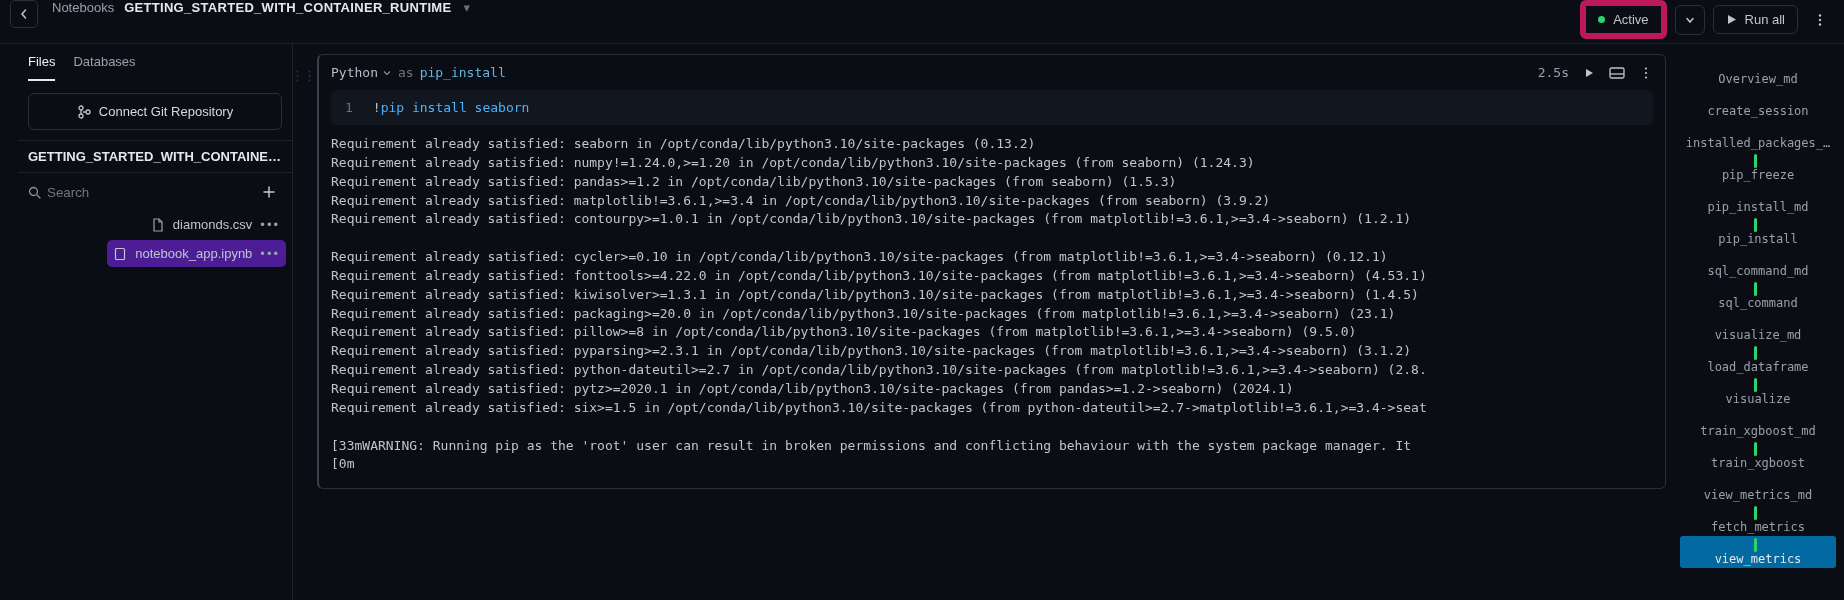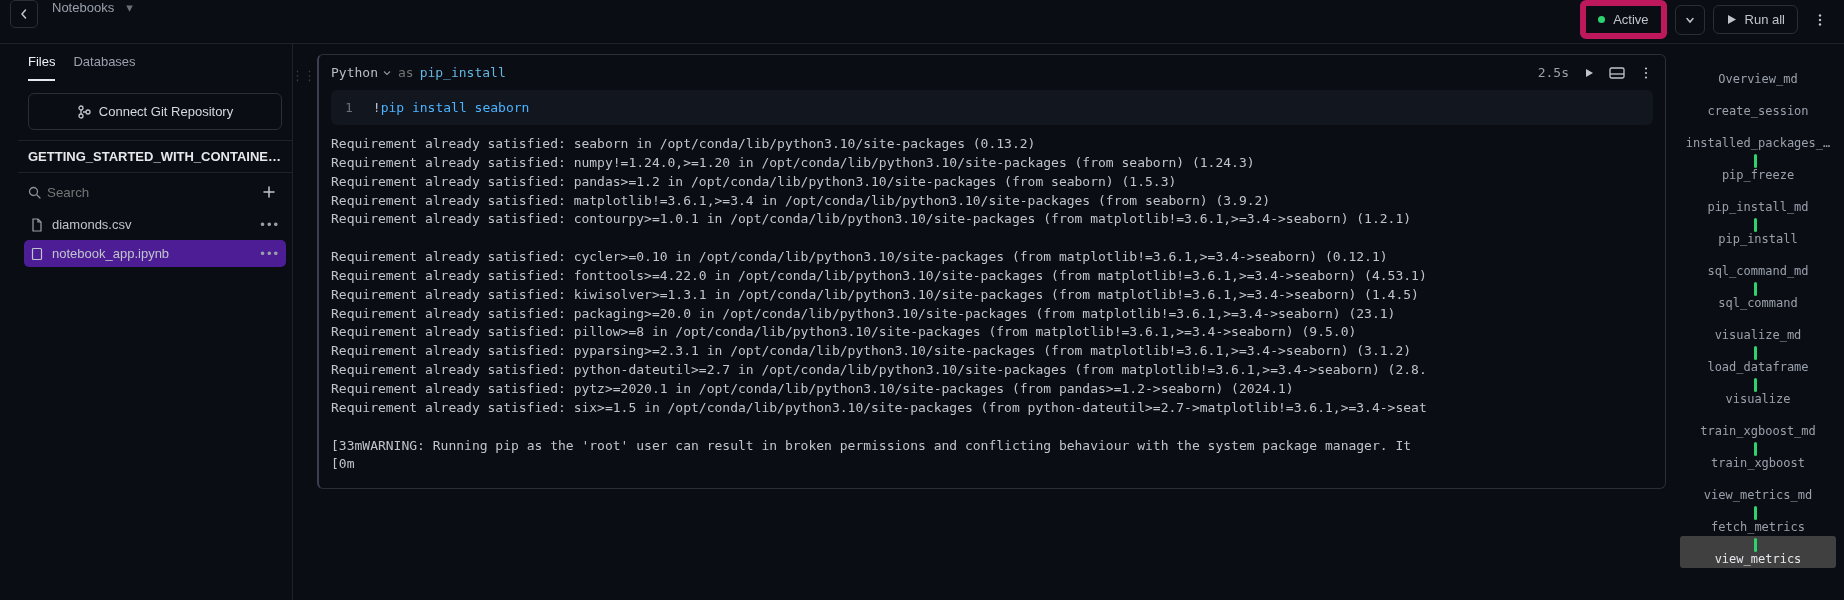--- a/index.html
+++ b/index.html
@@ -85,21 +85,21 @@
   flex: 1;
   background: transparent; border: none; outline: none;
   color: #c0c4cc;
 }
 .add-btn {
   width: 26px; height: 26px;
   display: flex; align-items: center; justify-content: center;
   border-radius: 5px;
   color: #c0c4cc;
 }
-.file-list { padding: 0 6px; display: flex; flex-direction: column; gap: 2px; }
+.file-list { padding: 0 6px; display: flex; flex-direction: column; gap: 2px; align-items: flex-end; }
 .file-item {
   display: flex; align-items: center; gap: 8px;
   padding: 6px 6px; border-radius: 5px;
 }
 .file-item.selected { background: #4c1d95; }
 .file-more { margin-left: auto; color: #9aa0ab; letter-spacing: 2px; }
 .gutter { width: 20px; display: flex; justify-content: center; padding-top: 24px; }
 .drag-dots { color: #3a3f48; letter-spacing: -1px; }
 .main { flex: 1; padding: 10px 10px 10px 4px; overflow: hidden; }
 .cell {
@@ -149,34 +149,35 @@
 .outline-item {
   display: flex; align-items: center;
   padding: 2px 6px;
   border-radius: 3px;
   white-space: nowrap; overflow: hidden; text-overflow: ellipsis;
   color: #9aa0ab;
   flex-direction: column;
 }
 .outline-item .bar { width: 3px; height: 14px; margin-right: 6px; border-radius: 2px; background: transparent; }
 .outline-item.hlgreen .bar { background: #2dd36f; }
-.outline-item.active { background: #404040; color: #e6e8ec; }
+.outline-item.active { background: #0369a1; color: #e6e8ec; }
 svg { display: block; }
 </style>
 </head>
 <body>
 
 <div class="topbar">
   <div class="back-btn">
     <svg width="12" height="12" viewBox="0 0 12 12">
         <path d="M7.5 2 L4 6 L7.5 10" stroke="#c0c4cc" stroke-width="1.5" fill="none" stroke-linecap="round"></path>
       </svg>
   </div>
   <div class="breadcrumb">
     <span class="crumb-label">Notebooks</span>
+    <span class="crumb-title">GETTING_STARTED_WITH_CONTAINER_RUNTIME</span>
     <span class="crumb-caret">▾</span>
   </div>
   <div class="topbar-right">
     <div class="status-pill">
       <span class="status-dot"></span>
       <span>Active</span>
     </div>
     <div class="chev-btn">
       <svg width="12" height="12" viewBox="0 0 12 12">
           <path d="M3 4.5 L6 8 L9 4.5" stroke="#c0c4cc" stroke-width="1.5" fill="none" stroke-linecap="round"></path>

